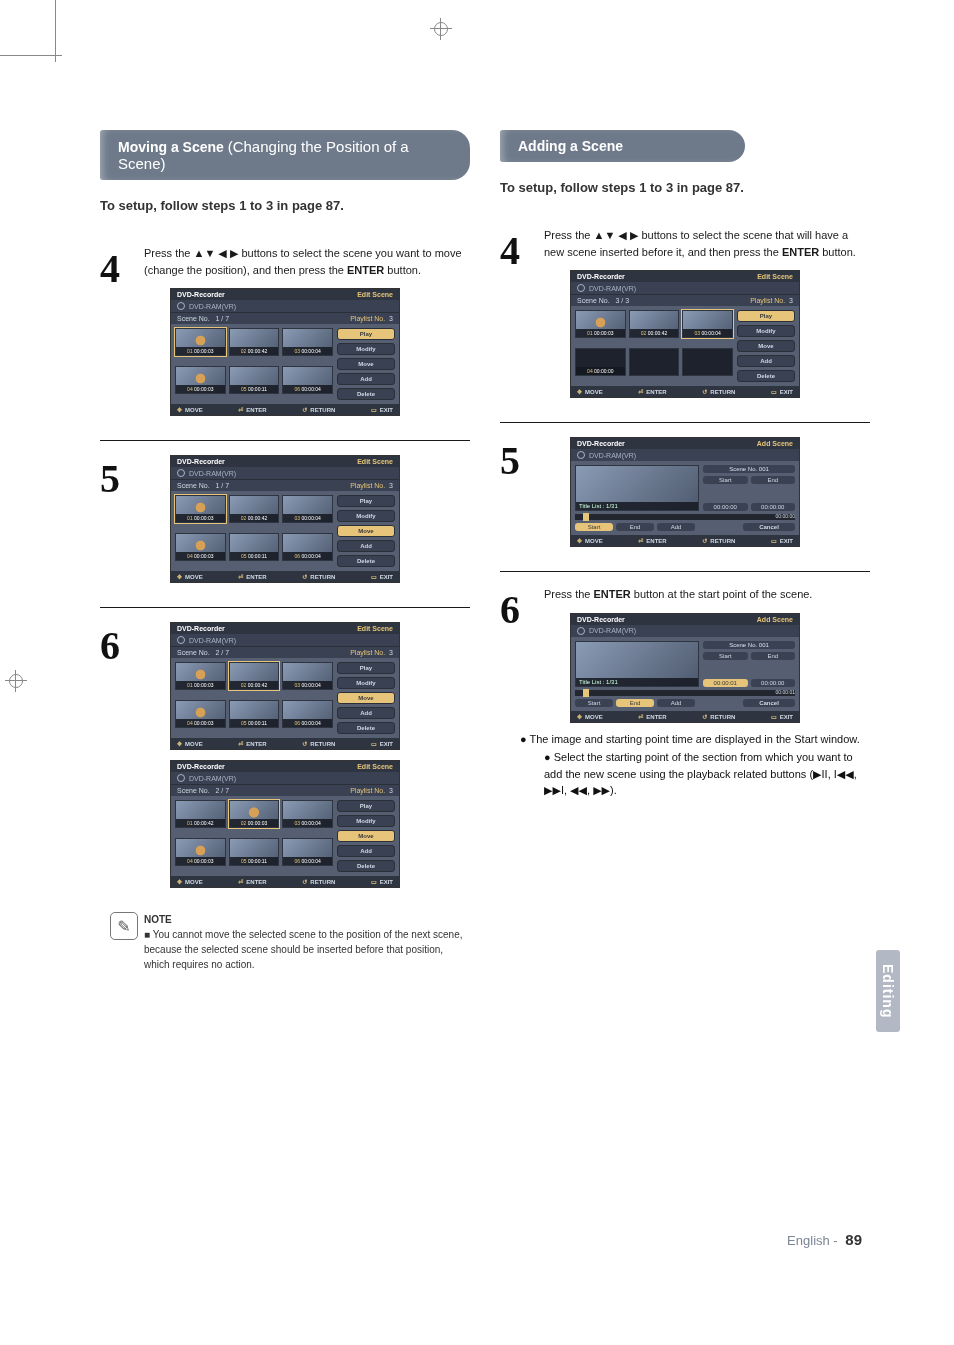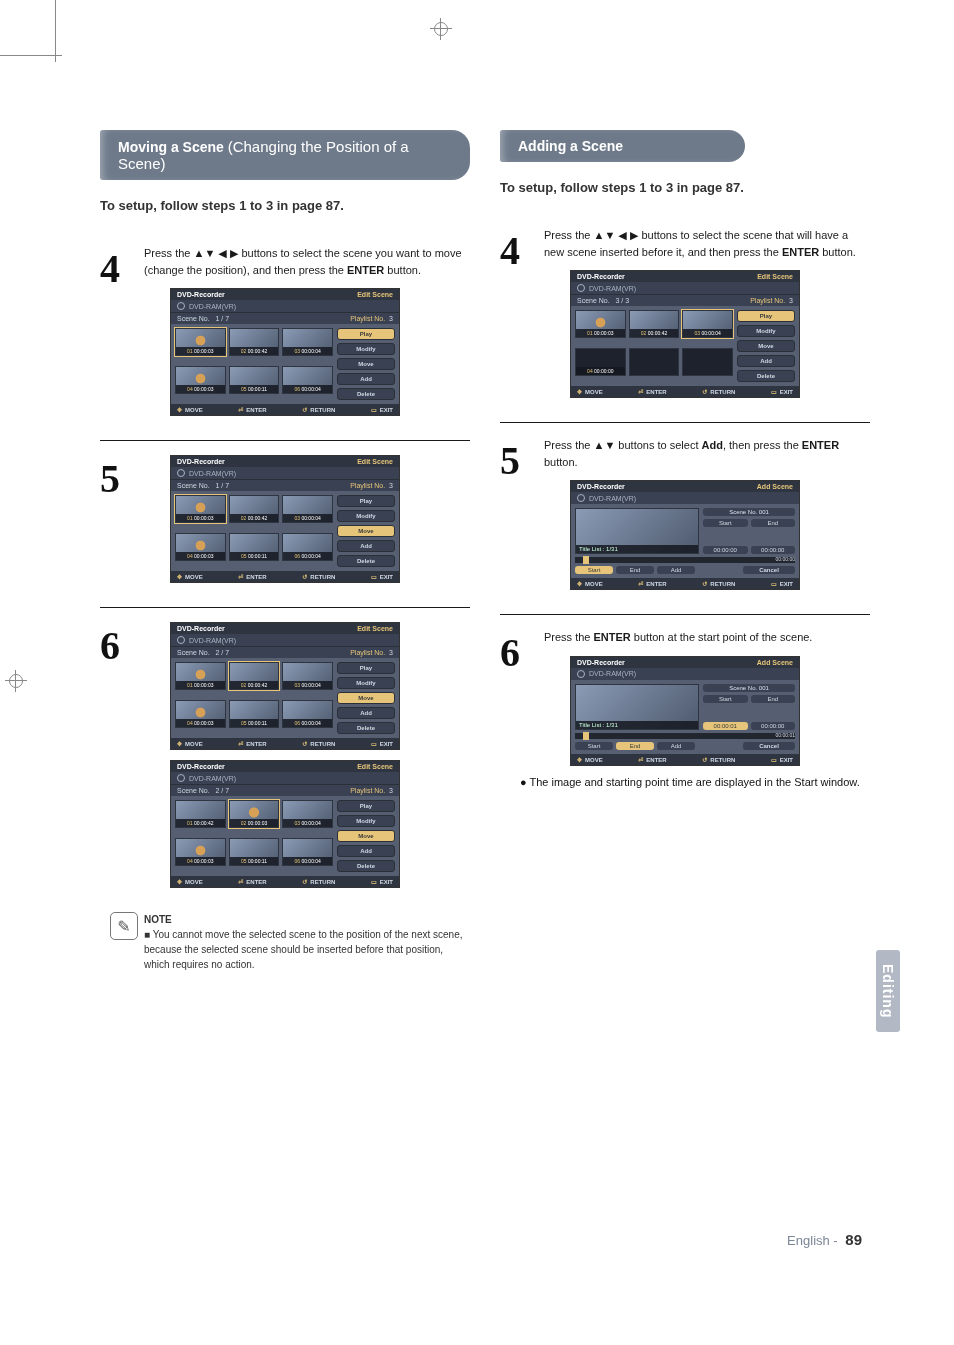--- a/index.html
+++ b/index.html
@@ -400,23 +400,20 @@
       <span><span class="pre">▭</span>EXIT</span>
     </div>
   </div>
         </div>
     </div>
     <hr class="hr">
 
     
     <div class="step">
       <div class="step-num">5</div>
-      <div class="step-body">
-        Press the <span class="arrows">▲▼</span> buttons to select <span class="bold">Add</span>, then press the <span class="bold">ENTER</span> button.
-      </div>
       <div id="osd6">
   <div class="osd">
     <div class="top">
               <span>DVD-Recorder</span>
               <span class="orange">Add Scene</span>
             </div>
     <div class="disc">
               <span class="discicon"></span>
               <span>DVD-RAM(VR)</span>
             </div>
@@ -511,20 +508,23 @@
     </div>
     <div class="bot">
       <span><span class="pre">✥</span>MOVE</span>
       <span><span class="pre">⏎</span>ENTER</span>
       <span><span class="pre">↺</span>RETURN</span>
       <span><span class="pre">▭</span>EXIT</span>
     </div>
   </div>
         </div>
       <div class="small-instruct" style="margin:8px 0 0 20px">● The image and starting point time are displayed in the Start window.</div>
+      <div class="small-instruct" style="margin:2px 0 0 44px">
+        ● Select the starting point of the section from which you want to add the new scene using the playback related buttons (<span class="arrows">▶II</span>, <span class="arrows">I◀◀</span>, <span class="arrows">▶▶I</span>, <span class="arrows">◀◀</span>, <span class="arrows">▶▶</span>).
+      </div>
     </div>
   </div>
 
   <div class="side-tab">Editing</div>
   <div class="page-num">
     <span class="d">English -</span> <b>89</b>
   </div>
 
 </div>
 

